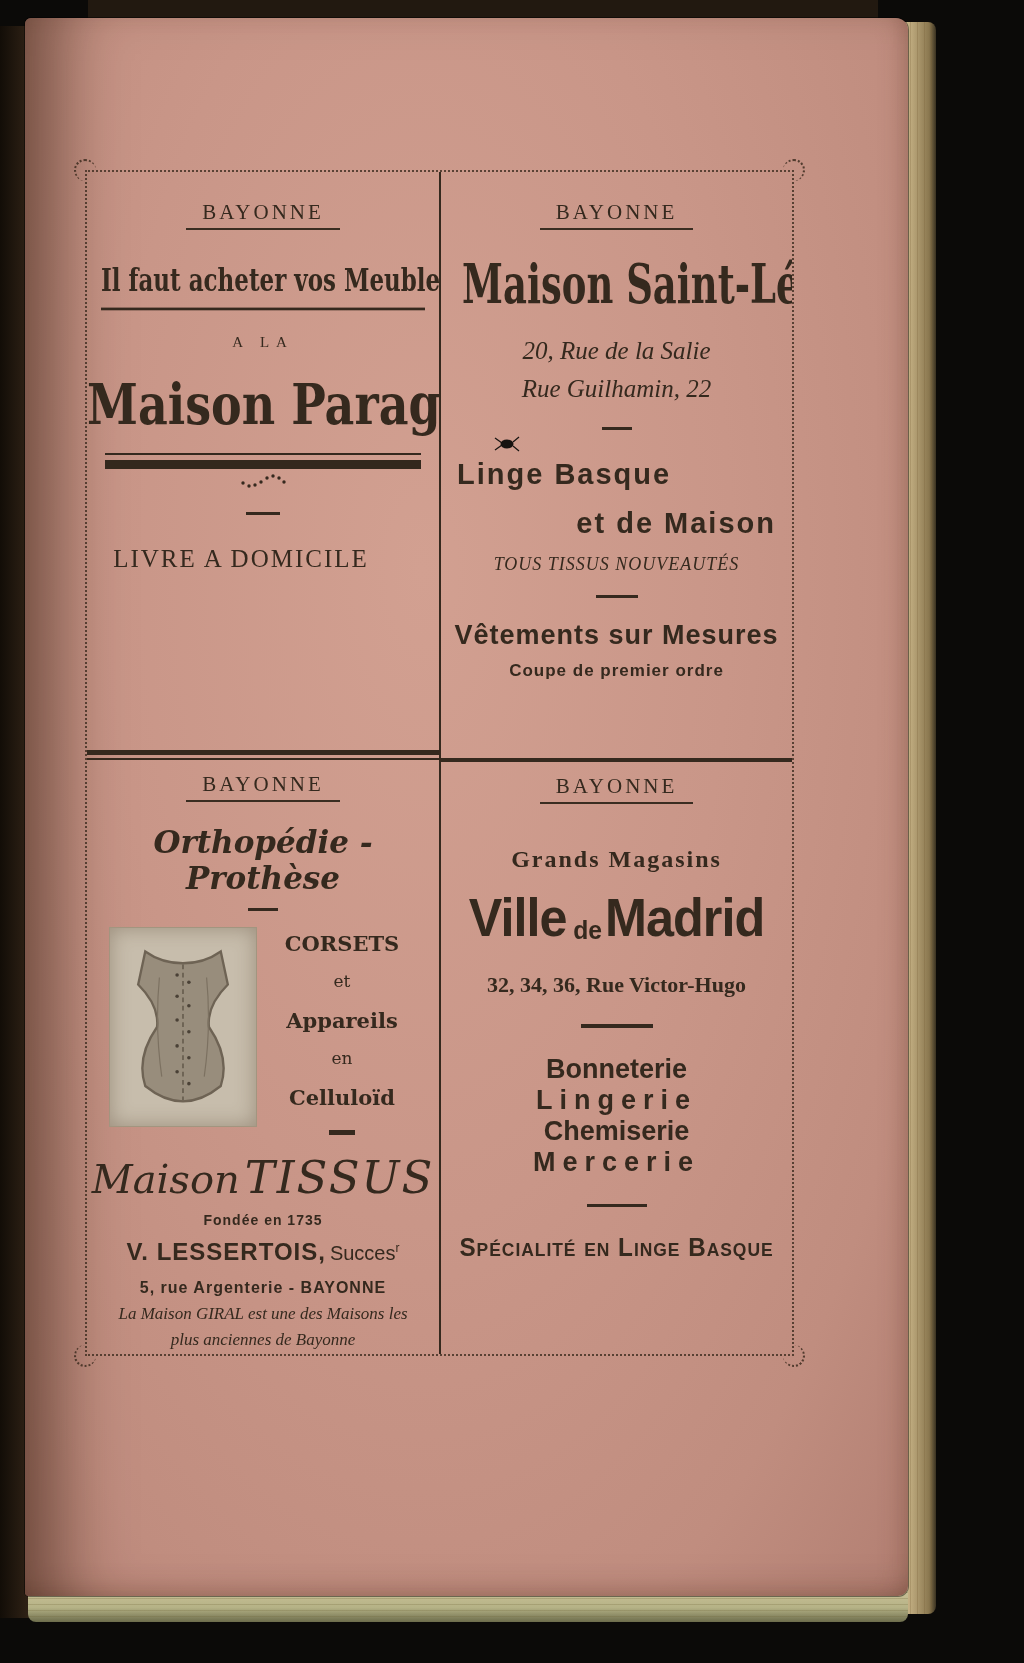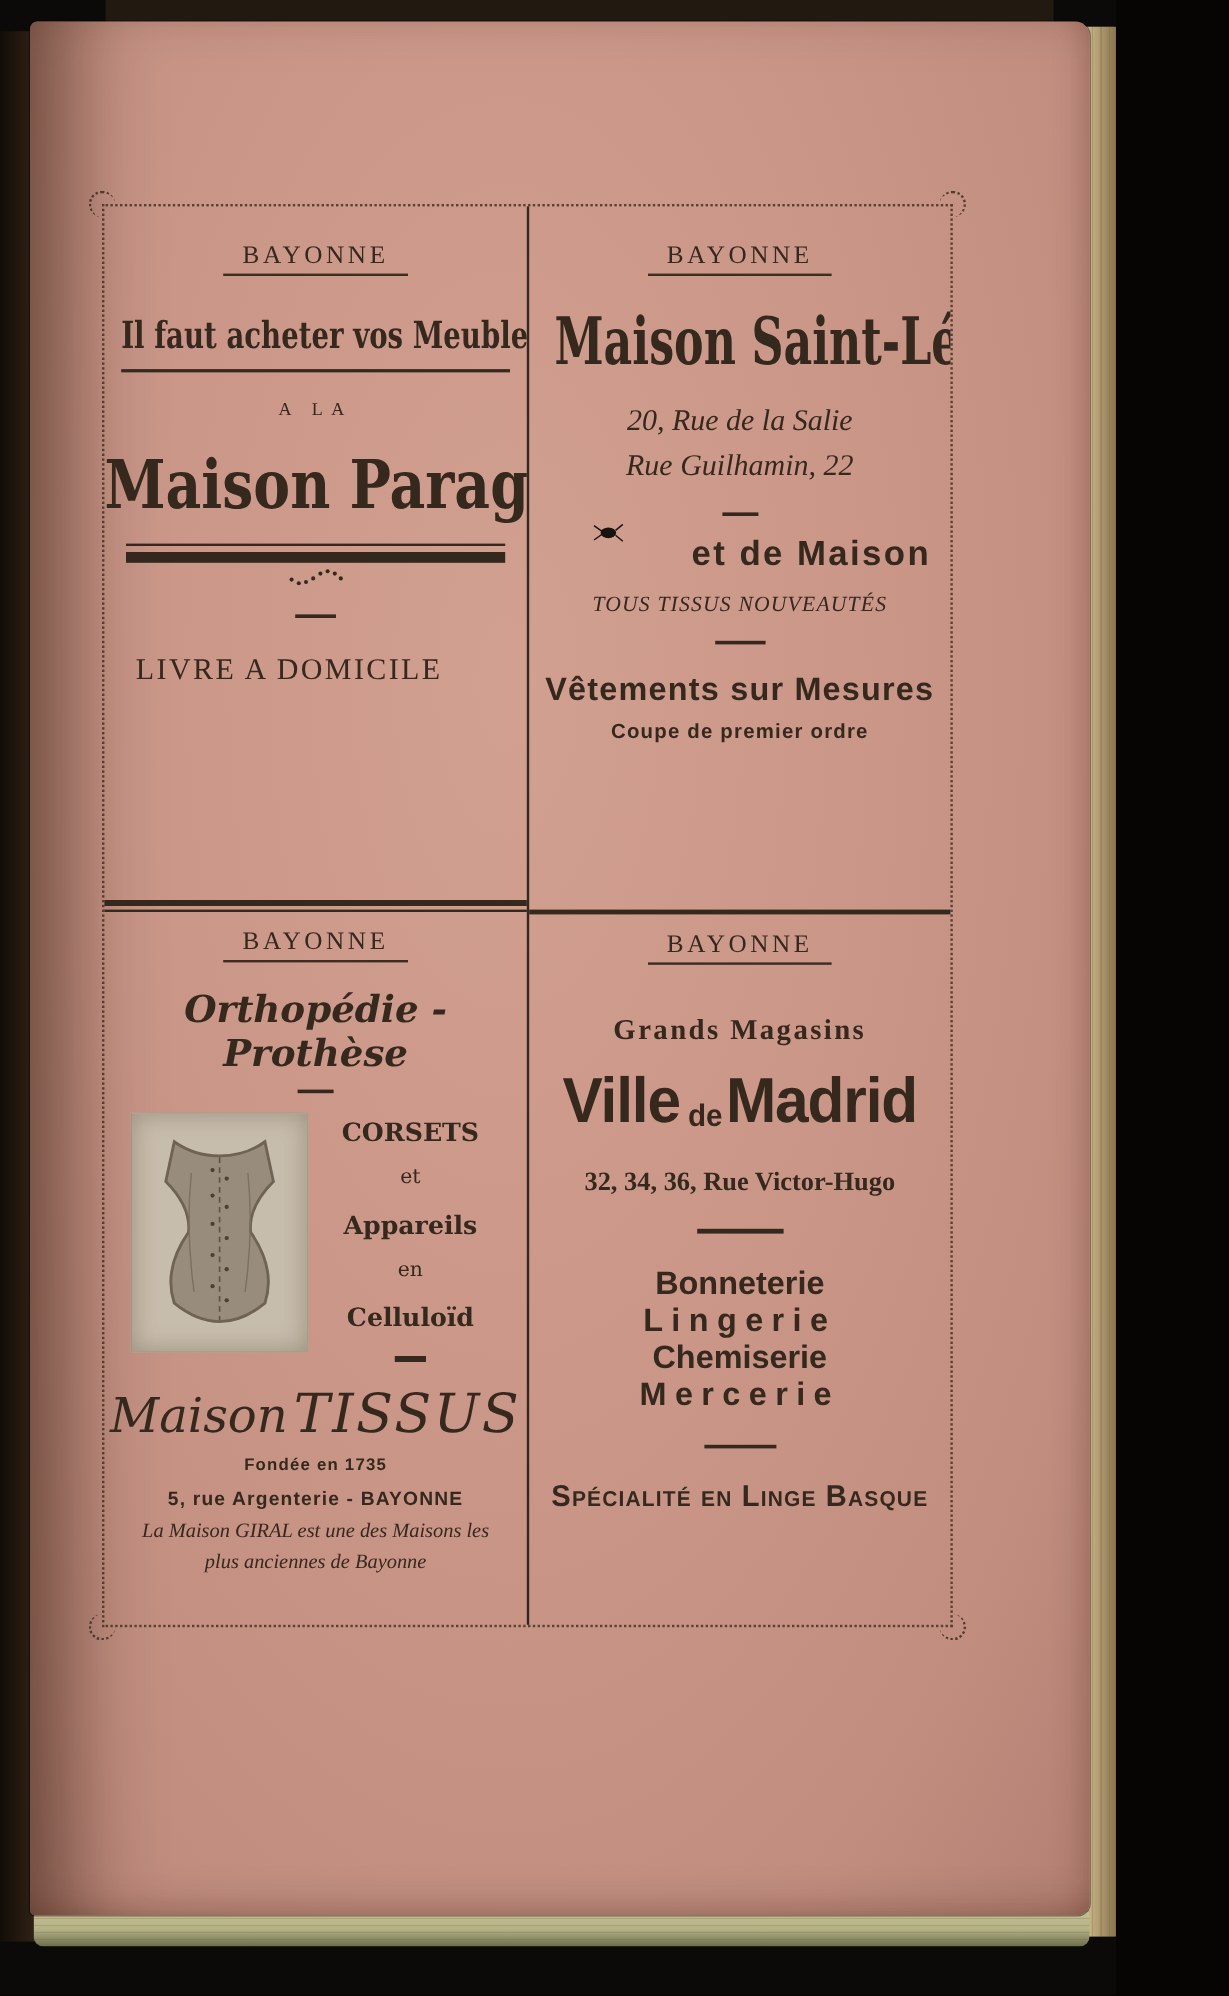--- a/index.html
+++ b/index.html
@@ -1,16 +1,16 @@
 <!DOCTYPE html>
 <html><head>
 <meta charset="utf-8">
 <style>
   html,body{margin:0;padding:0;background:#060504;}
-  .scene{position:relative;width:930px;height:1663px;background:#0b0a08;overflow:hidden;
+  .scene{position:relative;width:1024px;height:1663px;background:#0b0a08;overflow:hidden;
          font-family:"Liberation Serif",serif;color:#35291e;}
   
   .cover-top{position:absolute;left:88px;top:0;width:790px;height:32px;background:#221910;border-radius:0 0 6px 6px;}
   .spine{position:absolute;left:0;top:26px;width:92px;height:1592px;
          background:linear-gradient(90deg,#120d07 0%,#2e2115 30%,#55402f 65%,#6f5240 100%);}
   .edges-right{position:absolute;left:868px;top:22px;width:68px;height:1592px;border-radius:0 8px 8px 0;
          background:repeating-linear-gradient(90deg,rgba(120,95,55,.28) 0 1px,rgba(0,0,0,0) 1px 7px),
                     linear-gradient(90deg,#dccb9f 0%,#cdb98c 55%,#8a774f 90%,#3a3221 100%);}
   .edges-bottom{position:absolute;left:28px;top:1586px;width:880px;height:36px;border-radius:0 0 8px 8px;
          background:repeating-linear-gradient(180deg,rgba(110,100,55,.25) 0 1px,rgba(0,0,0,0) 1px 6px),
@@ -193,20 +193,24 @@
               <div class="p-small">en</div>
               <div class="p-strong">Celluloïd</div>
               <div class="dash thick"></div>
             </div>
           </div>
           <div class="giral-name">
             <span class="script">Maison</span>
             <span class="caps">TISSUS</span>
           </div>
           <div class="founded">Fondée en 1735</div>
+          <div class="successor">
+            <span class="s-name">V. LESSERTOIS,</span>
+            <span class="s-title"><span>Succes</span><sup>r</sup></span>
+          </div>
           <div class="giral-address">5, rue Argenterie - BAYONNE</div>
           <div class="tagline">
             <div>La Maison GIRAL est une des Maisons les</div>
             <div>plus anciennes de Bayonne</div>
           </div>
         </section>
       </div>
 
       <div class="col col-right">
 
@@ -220,20 +224,21 @@
           <svg class="ink-blot" width="28" height="20" viewBox="0 0 28 20">
             <g stroke="#171310" stroke-width="1.2" fill="none">
               <path d="M9,9 L2,4"></path>
                 <path d="M9,11 L2,16"></path>
                 <path d="M20,8 L26,3"></path>
                 <path d="M20,12 L26,17"></path>
             </g>
             <ellipse cx="14" cy="10" rx="6.5" ry="4.5" fill="#171310"></ellipse>
           </svg>
           <div class="dash st"></div>
+          <div class="linge1">Linge Basque</div>
           <div class="linge2">et de Maison</div>
           <div class="tissus">TOUS TISSUS NOUVEAUTÉS</div>
           <div class="dash t2"></div>
           <div class="mesures">Vêtements sur Mesures</div>
           <div class="coupe">Coupe de premier ordre</div>
         </section>
 
         <div class="rule-right"></div>
 
         <section class="ad ad-madrid">

